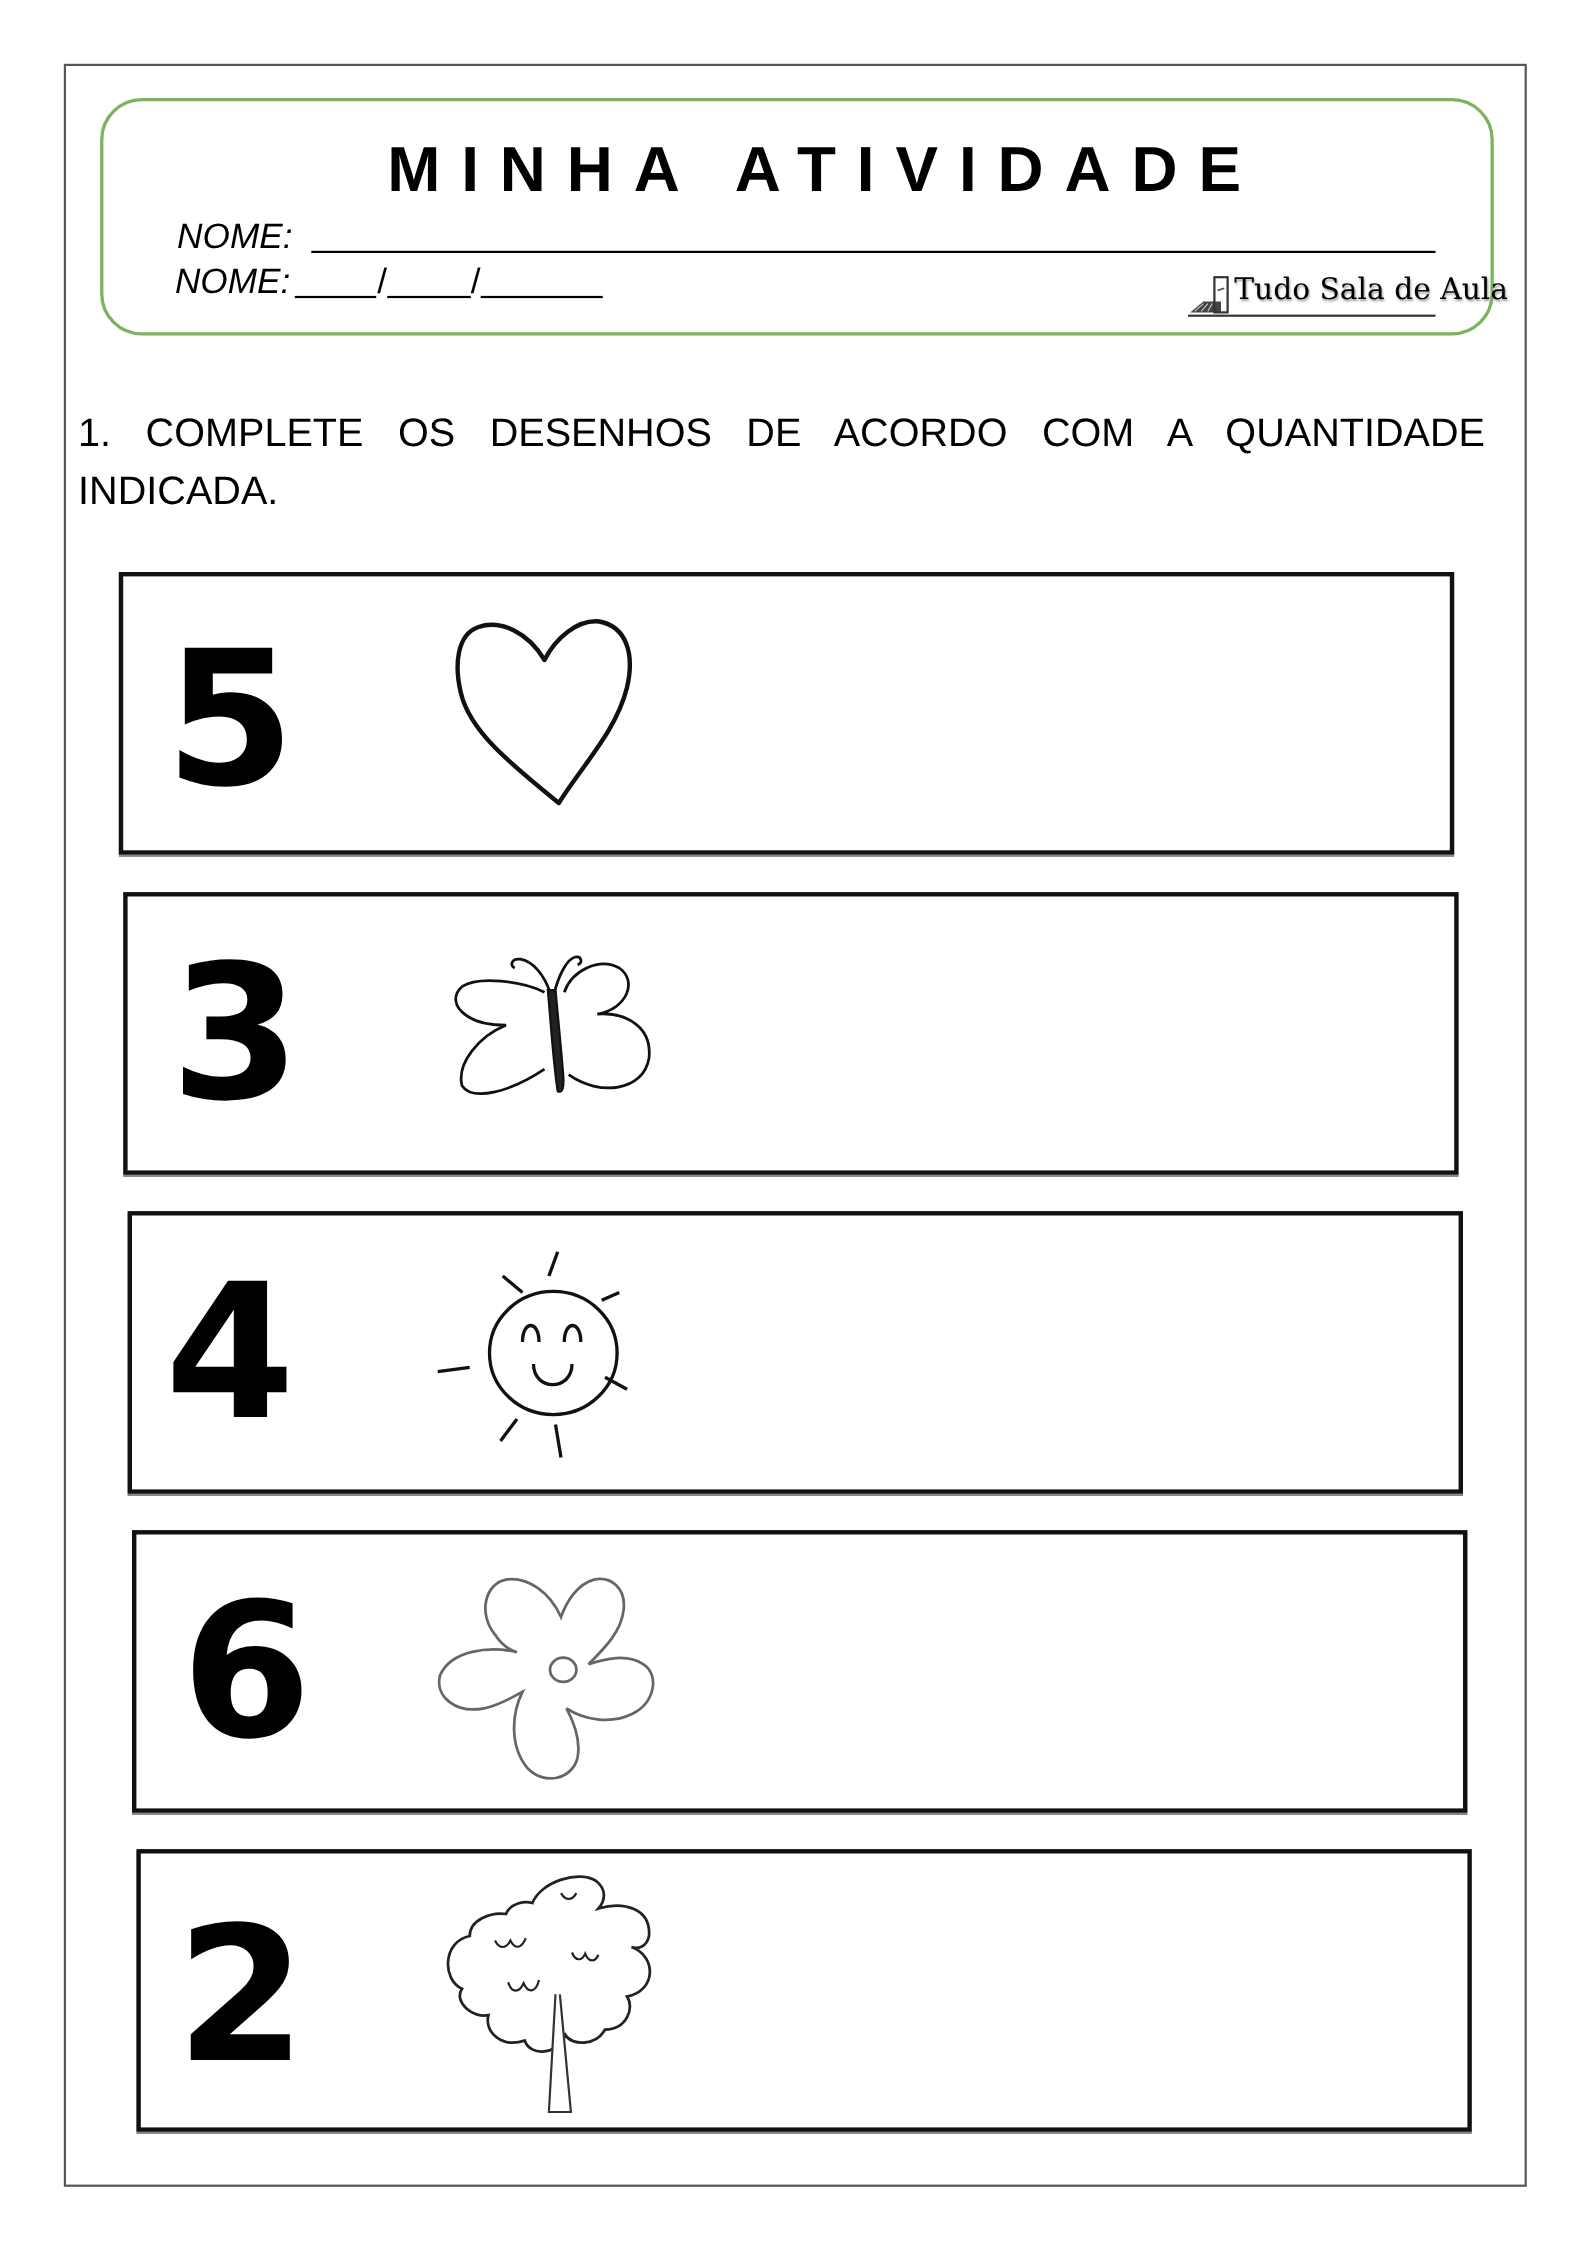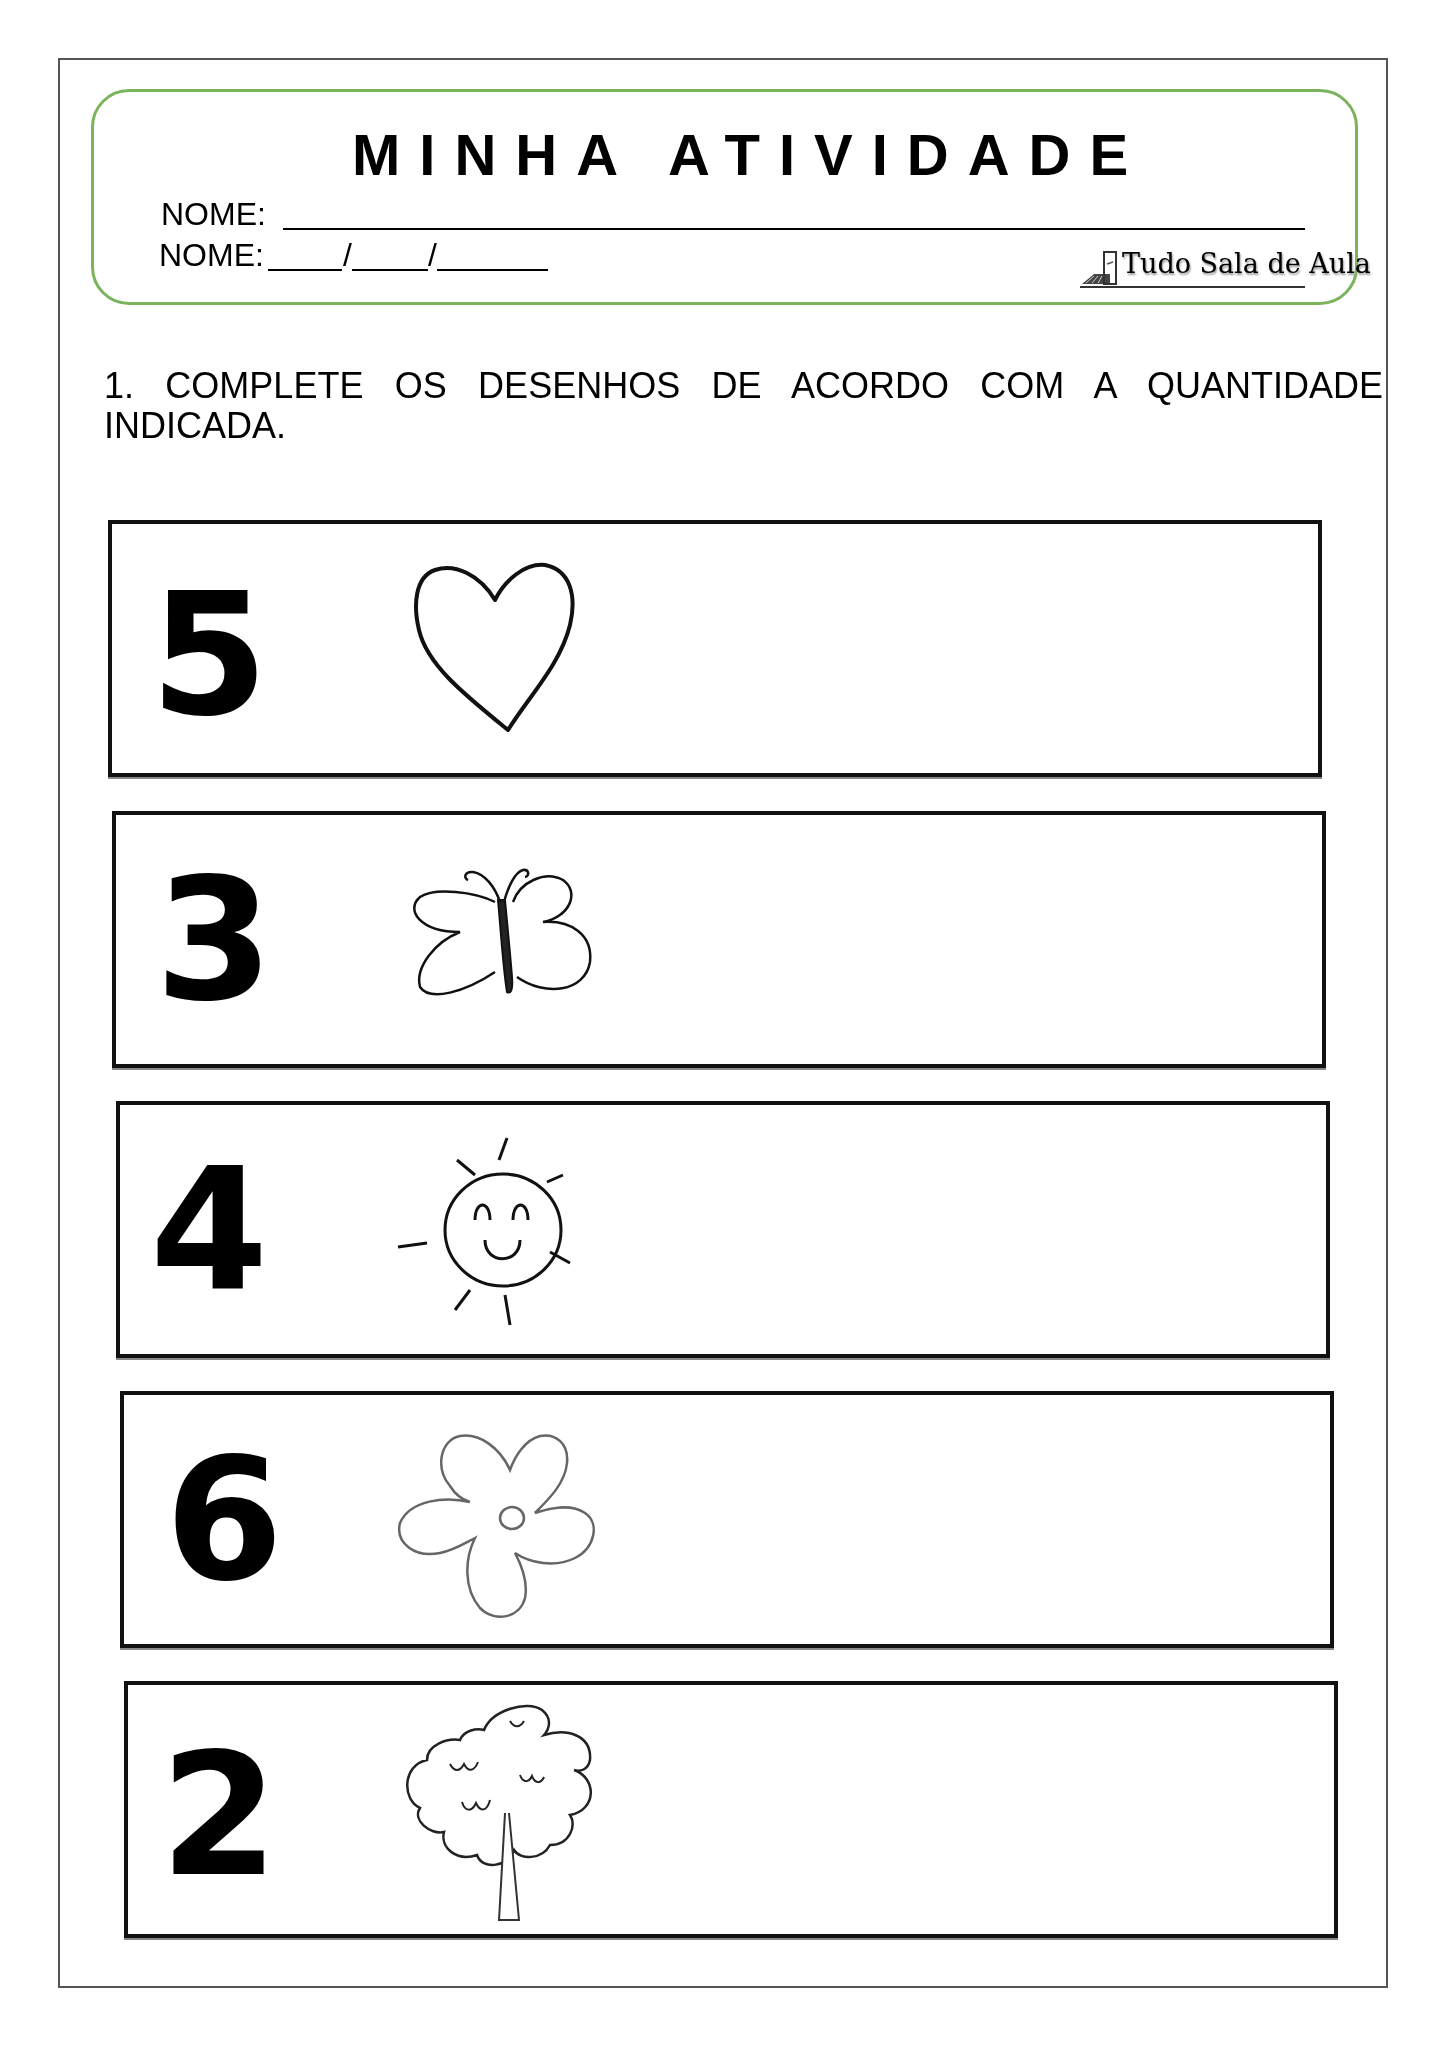--- a/index.html
+++ b/index.html
@@ -1,26 +1,26 @@
 <!DOCTYPE html>
 <html><head>
   <meta charset="utf-8">
   <style>
     html, body { margin: 0; padding: 0; background: #ffffff; }
     body { width: 1447px; height: 2048px; position: relative; overflow: hidden; font-family: "Liberation Sans", sans-serif; color: #000; }
     .page-border { position: absolute; left: 58px; top: 58px; width: 1330px; height: 1930px; border: 2px solid #555; box-sizing: border-box; }
     .header-box { position: absolute; left: 91px; top: 89px; width: 1267px; height: 216px; border: 3px solid #7cb35d; border-radius: 38px; box-sizing: border-box; }
     .title { position: absolute; left: 352px; top: 126px; font-size: 58px; letter-spacing: 19px; font-weight: bold; white-space: nowrap; line-height: 1; }
-    .field-label { position: absolute; font-size: 32px; line-height: 1; white-space: nowrap; }
+    .field-label { position: absolute; font-size: 32px; line-height: 1; white-space: nowrap; font-style: italic; }
     .line { position: absolute; height: 0; border-top: 2px solid #000; }
     .slash { position: absolute; font-size: 32px; line-height: 1; }
     .logo { position: absolute; left: 1080px; top: 248px; width: 230px; height: 42px; }
     .logo-text { position: absolute; left: 42px; top: 0px; font-family: "DejaVu Serif", serif; font-size: 27px; letter-spacing: 0px; white-space: nowrap; text-shadow: 1px 2px 2px #999; }
     .logo-line { position: absolute; left: 0; bottom: 2px; width: 225px; border-top: 2px solid #333; }
-    .instruction { position: absolute; left: 104px; top: 366px; width: 1279px; font-size: 36px; line-height: 40px; text-align: justify; text-align-last: left; word-spacing: 6px; }
+    .instruction { position: absolute; left: 71px; top: 366px; width: 1279px; font-size: 36px; line-height: 53px; text-align: justify; text-align-last: left; word-spacing: 6px; }
     .qbox { position: absolute; border: 4px solid #111; box-sizing: border-box; background: #fff; box-shadow: 0 2px 0 #888; }
     .number { position: absolute; font-family: "DejaVu Sans", sans-serif; font-weight: bold; font-size: 170px; line-height: 1; }
     .drawing { position: absolute; }
   </style>
 </head>
 <body>
 
 <div class="page-border"></div>
 
 <div class="header-box"></div>

